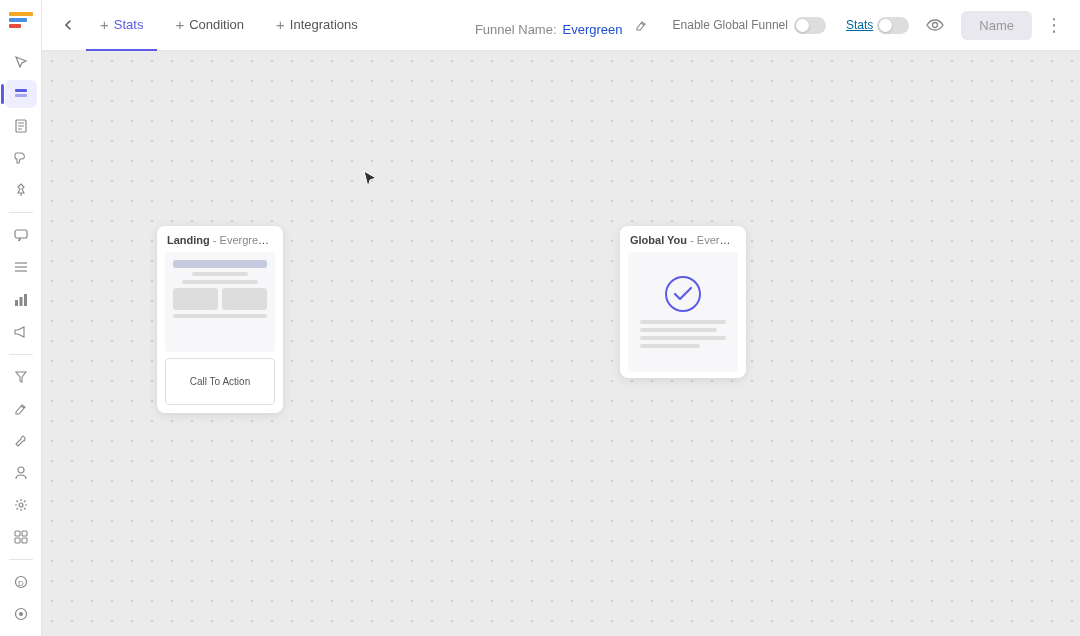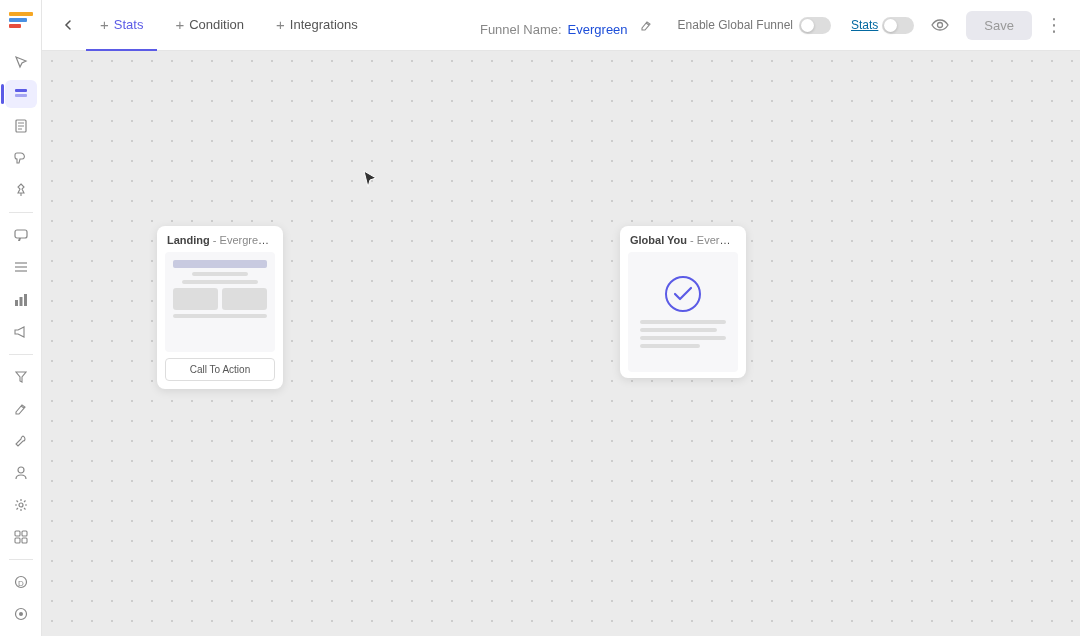--- a/index.html
+++ b/index.html
@@ -234,21 +234,21 @@
       overflow: hidden;
     }
     .card-footer {
       padding: 0 8px 8px;
     }
     .cta-button {
       background: #fff;
       border: 1px solid #ddd;
       border-radius: 4px;
       width: 100%;
-      padding: 5px;
+      padding: 17px;
       font-size: 10px;
       text-align: center;
       color: #555;
       cursor: pointer;
     }
 
     
     .preview-line {
       height: 5px;
       background: #ddd;
@@ -455,21 +455,21 @@
       <div class="toggle"></div>
     </div>
 
     <div class="eye-btn">
       <svg width="18" height="14" viewBox="0 0 18 14" fill="none">
         <path d="M1 7C1 7 4 2 9 2C14 2 17 7 17 7C17 7 14 12 9 12C4 12 1 7 1 7Z" stroke="#888" stroke-width="1.3" fill="none"></path>
         <circle cx="9" cy="7" r="2.5" stroke="#888" stroke-width="1.3" fill="none"></circle>
       </svg>
     </div>
 
-    <button class="save-btn">Save</button>
+    <button class="save-btn">Name</button>
 
     <div class="more-btn">
       <span>⋮</span>
     </div>
   </div>
 
   <div class="canvas">
 
     <div class="funnel-card" style="left: 115px; top: 175px;">
       <div class="card-header">

